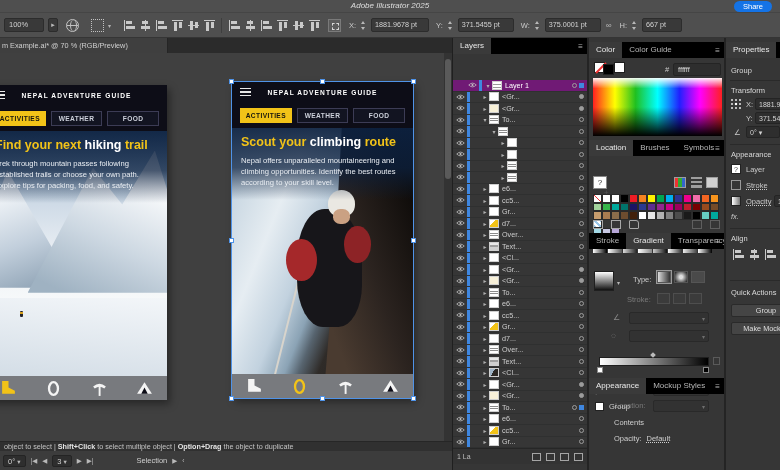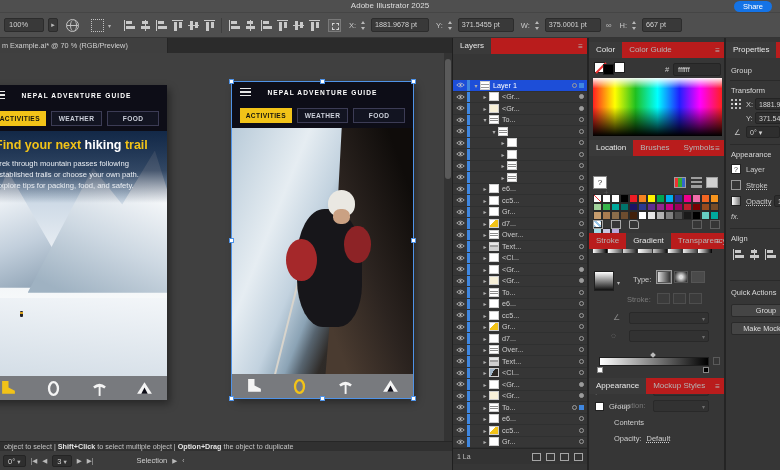--- a/index.html
+++ b/index.html
@@ -1,21 +1,21 @@
 <!DOCTYPE html>
 <html><head>
 <meta charset="utf-8">
 <style>
   html,body{margin:0;padding:0;background:#222;}
   #app{position:relative;width:780px;height:470px;background:#404040;font-family:"Liberation Sans",sans-serif;overflow:hidden;color:#d6d6d6;-webkit-font-smoothing:antialiased;}
   #app *{box-sizing:border-box;}
 
   
   .titlebar{position:absolute;left:0;top:0;width:780px;height:13px;background:#4f4f4f;border-bottom:1px solid #454545;}
-  .app-title{position:absolute;left:0;right:0;top:1px;text-align:center;font-size:8px;color:#dedede;}
+  .app-title{position:absolute;left:0;right:0;top:1px;text-align:center;font-size:8px;color:#dedede;font-style:italic;}
   .share-btn{position:absolute;right:8px;top:1px;height:11px;line-height:11px;padding:0 9px;background:#1473e6;color:#fff;font-size:7.5px;border-radius:6px;}
 
   
   .toolbar{position:absolute;left:0;top:13px;width:780px;height:25px;background:#4f4f4f;border-bottom:1px solid #353535;display:flex;align-items:center;gap:4px;padding:0 4px;}
   .zoom-field{width:40px;height:14px;background:#393939;border:1px solid #2c2c2c;border-radius:2px;font-size:7.5px;line-height:12px;padding:0 4px;color:#d0d0d0;}
   .mini-chev{width:10px;height:14px;background:#393939;border:1px solid #2c2c2c;border-radius:2px;color:#bbb;font-size:7px;line-height:12px;text-align:center;}
   .globe{width:13px;height:13px;border:1px solid #c2c2c2;border-radius:50%;position:relative;margin:0 4px;}
   .globe:before{content:"";position:absolute;left:50%;top:0;bottom:0;width:5px;margin-left:-2.5px;border:1px solid #c2c2c2;border-top:none;border-bottom:none;border-radius:50%;}
   .globe:after{content:"";position:absolute;top:50%;left:0;right:0;border-top:1px solid #c2c2c2;}
   .gridicon{width:13px;height:13px;border:1px dotted #c2c2c2;margin-left:4px;}
@@ -110,35 +110,35 @@
   .st-field{height:12px;background:#2e2e2e;border:1px solid #242424;border-radius:2px;padding:0 4px;line-height:11px;}
   .st-glyph{color:#b9b9b9;font-size:6.5px;}
   .st-tool{margin-left:38px;}
 
   
   .panels{position:absolute;left:452px;top:38px;width:328px;height:432px;background:#2b2b2b;border-left:1px solid #1f1f1f;}
   .col{position:absolute;top:0;height:432px;background:#363636;}
   .col-layers{left:0;width:134px;}
   .col-mid{left:134px;width:137px;border-left:2px solid #242424;}
   .col-props{left:271px;width:57px;border-left:2px solid #242424;}
-  .strip{position:absolute;left:0;right:0;height:16px;background:#b91c1c;display:flex;align-items:flex-end;}
+  .strip{position:absolute;left:0;right:0;height:16px;background:#000000;display:flex;align-items:flex-end;}
   .ptab{height:16px;line-height:16px;padding:0 7px;font-size:8px;color:#b5b5b5;white-space:nowrap;}
   .ptab.active{background:#3a3a3a;color:#e8e8e8;}
   .pmenu{position:absolute;right:4px;top:4px;color:#b5b5b5;font-size:8px;}
 
   
   .search-row{position:absolute;left:4px;top:24px;width:126px;height:14px;display:flex;gap:4px;align-items:center;}
   .search-box{flex:1;height:14px;background:#2a2a2a;border:1px solid #1f1f1f;border-radius:2px;display:flex;align-items:center;padding:0 4px;gap:4px;}
   .mag{width:6px;height:6px;border:1px solid #9a9a9a;border-radius:50%;position:relative;flex:none;}
   .mag:after{content:"";position:absolute;left:5px;top:5px;width:3px;height:1px;background:#9a9a9a;transform:rotate(45deg);}
   .search-box input{background:none;border:none;outline:none;color:#bdbdbd;font-size:7.3px;width:100%;font-family:"Liberation Sans",sans-serif;}
   .funnel{width:0;height:0;border-left:5px solid transparent;border-right:5px solid transparent;border-top:6px solid #c9c9c9;position:relative;}
   .layer-rows{position:absolute;left:0;top:42px;width:134px;height:368px;overflow:hidden;}
   .lrow{height:11.5px;display:flex;align-items:center;border-bottom:1px solid #2f3030;font-size:7.2px;color:#cfcfcf;position:relative;padding-right:3px;}
-  .lrow.sel{background:#1d4ed8;color:#fff;}
+  .lrow.sel{background:#701a75;color:#fff;padding-left:12px;}
   .l-eye{width:14px;flex:none;display:flex;justify-content:center;}
   .l-eye svg{width:9px;height:6px;}
   .l-bar{width:3px;align-self:stretch;background:#3f87e0;flex:none;margin-right:2px;}
   .l-chev{width:8px;flex:none;color:#b0b0b0;font-size:6px;text-align:center;}
   .l-thumb{width:10px;height:9px;border:1px solid #cfcfcf;flex:none;margin-right:3px;background:#fff;}
   .th-stripes{background:repeating-linear-gradient(180deg,#fff 0 2px,#9a9a9a 2px 3px);}
   .th-cream{background:#f7f0d8;}
   .th-lines{background:linear-gradient(180deg,#fff 0 30%,#8a8a8a 30% 45%,#fff 45% 62%,#8a8a8a 62% 75%,#fff 75%);}
   .th-graylines{background:linear-gradient(180deg,#e8e8e8 0 35%,#9f9f9f 35% 55%,#cfcfcf 55%);}
   .th-yellow{background:linear-gradient(135deg,#fff 35%,#f2c318 35%);}
@@ -350,20 +350,24 @@
     <div class="ab-photo">
       <div class="photo photo-right">
 
         <div class="pr-rock"></div>
             <div class="pr-rope"></div>
             <div class="pr-body"></div>
             <div class="pr-red1"></div>
             <div class="pr-red2"></div>
             <div class="pr-helmet"></div>
             <div class="pr-face"></div>
+      </div>
+      <div class="ab-hero">
+        <div class="ab-headline"><span class="hl-y">Scout your </span><span class="hl-w">climbing </span><span class="hl-y">route</span></div>
+        <div class="ab-body">Nepal offers unparalleled mountaineering and climbing opportunities. Identify the best routes according to your skill level.</div>
       </div>
     </div>
     <div class="ab-iconbar">
       <span class="ab-icon"><svg viewBox="0 0 16 16">
               <path class="fillable" d="M4 1h4v6l6 3v3H2V1z"></path>
             </svg></span>
       <span class="ab-icon active"><svg viewBox="0 0 16 16">
               <ellipse class="strokeable" cx="8" cy="8" rx="4.2" ry="6" stroke-width="2.2"></ellipse>
             </svg></span>
       <span class="ab-icon"><svg viewBox="0 0 16 16">

